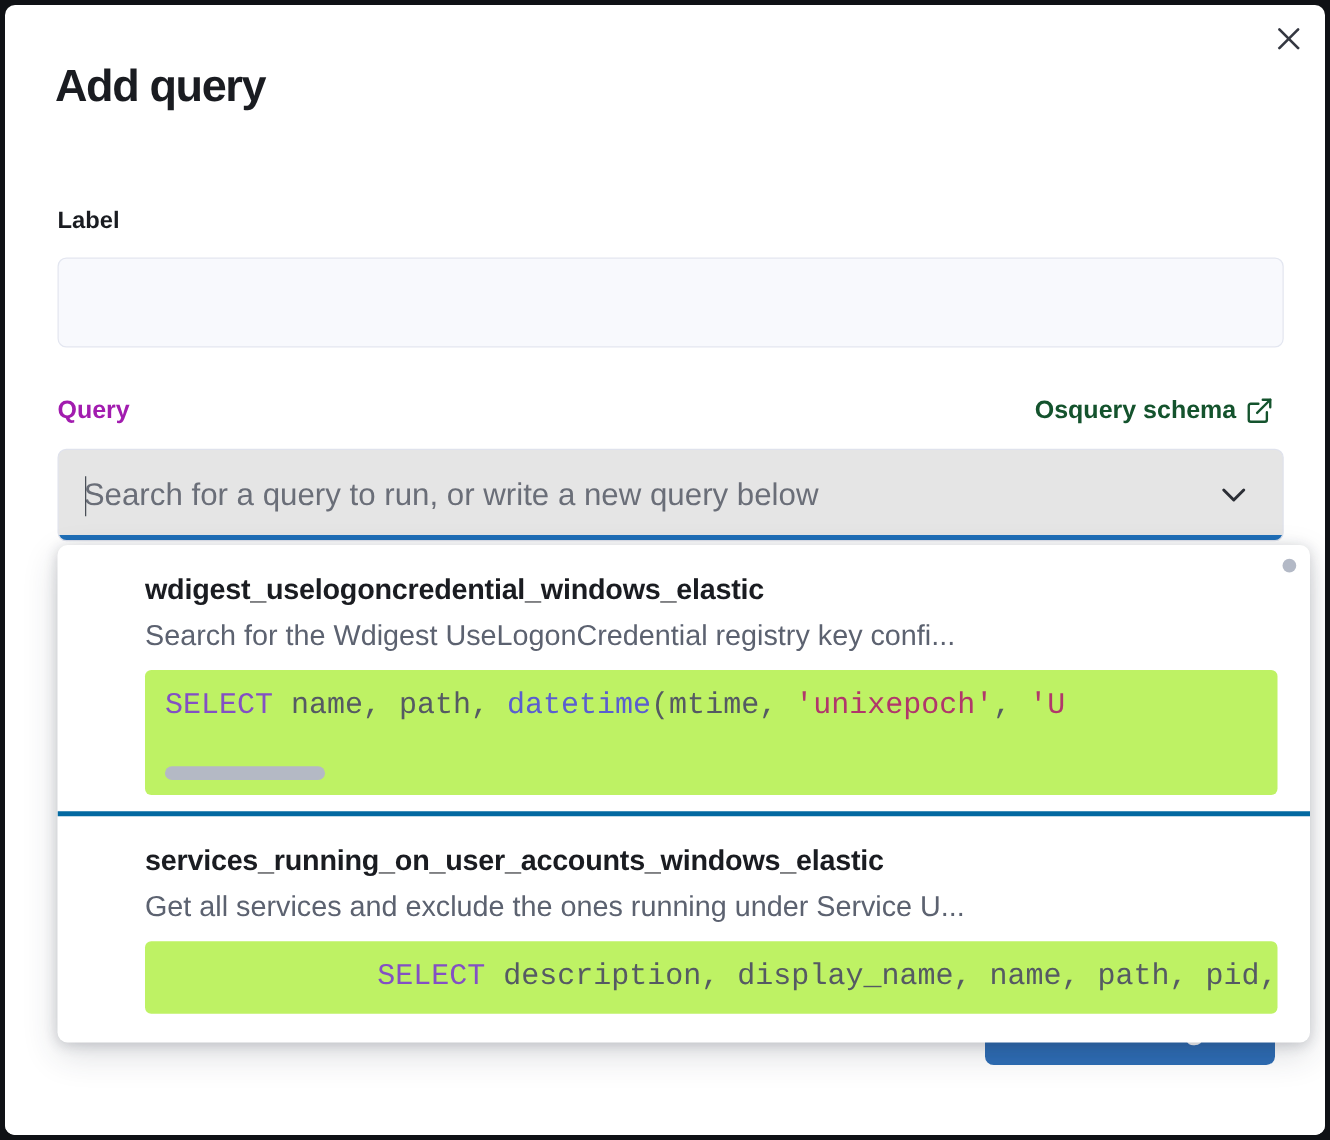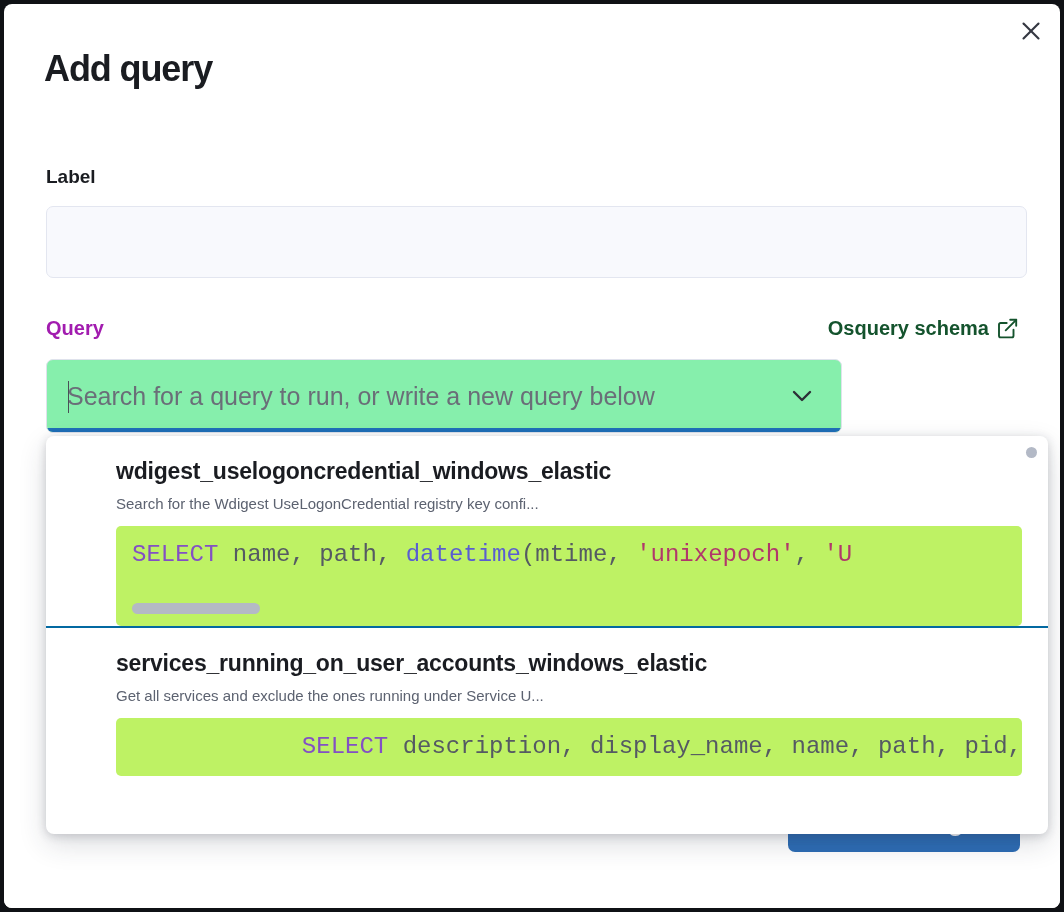--- a/index.html
+++ b/index.html
@@ -104,23 +104,23 @@
     text-decoration: none;
     white-space: nowrap;
   }
   .schema-link svg { display: block; }
 
   
   .combo {
     position: absolute;
     left: 42px;
     top: 355px;
-    width: 796px;
+    width: 981px;
     height: 74px;
-    background: #86efac;
+    background: #e5e5e5;
     border: 1px solid #dfe2ec;
     border-radius: 7px;
     display: flex;
     align-items: center;
     padding: 0 18px 0 20px;
     overflow: hidden;
   }
   .combo::after {
     content: "";
     position: absolute;
@@ -169,32 +169,32 @@
     right: 11px;
     top: 11px;
     width: 11px;
     height: 11px;
     border-radius: 50%;
     background: #b3b9c6;
     z-index: 5;
   }
 
   .dd-item { position: relative; padding: 22px 26px 0 70px; }
-  .dd-item + .dd-item { border-top: 2px solid #0369a1; }
+  .dd-item + .dd-item { border-top: 4px solid #0369a1; margin-top: 13px; }
 
   .dd-title {
     font-size: 23px;
     font-weight: 700;
     color: #1a1c21;
     letter-spacing: -0.2px;
     white-space: nowrap;
   }
   .dd-desc {
     margin-top: 10px;
-    font-size: 15px;
+    font-size: 23px;
     color: #5c6270;
     white-space: nowrap;
     overflow: hidden;
   }
 
   .dd-code {
     margin-top: 14px;
     background: #bef264;
     border-radius: 5px;
     height: 100px;

